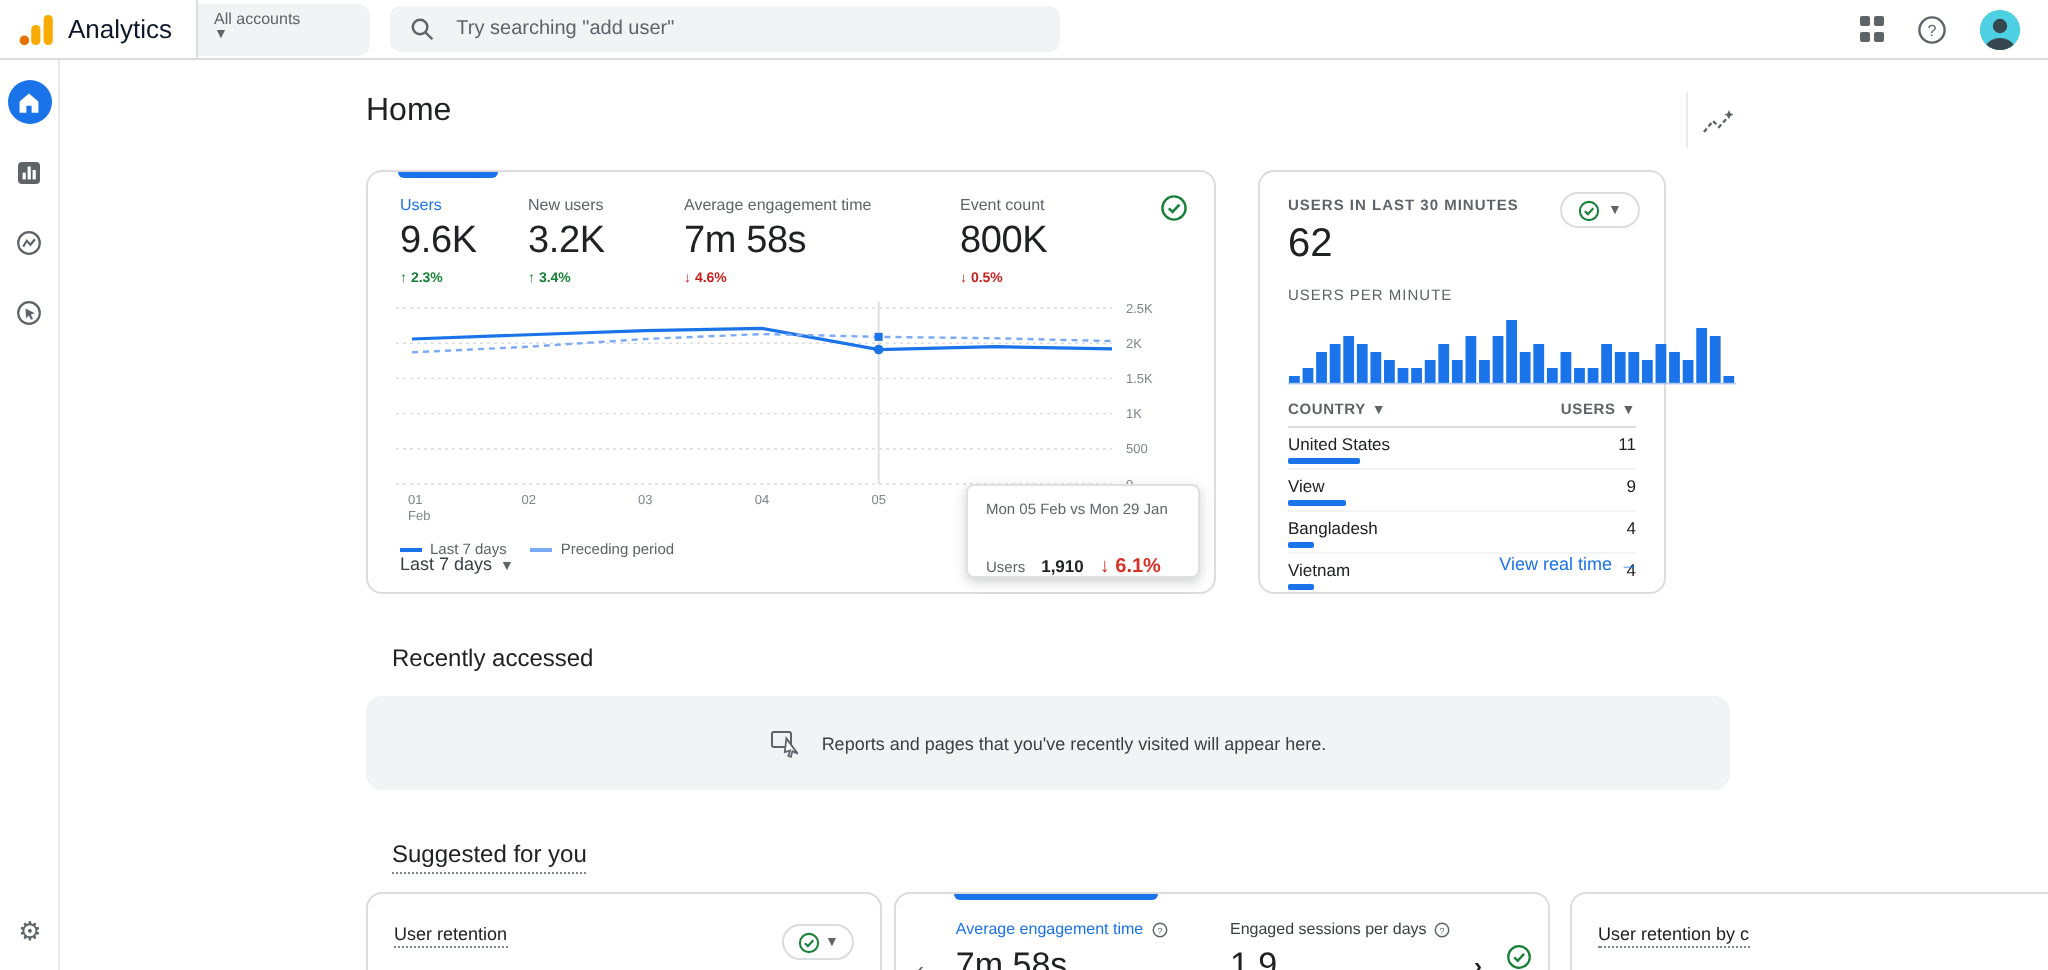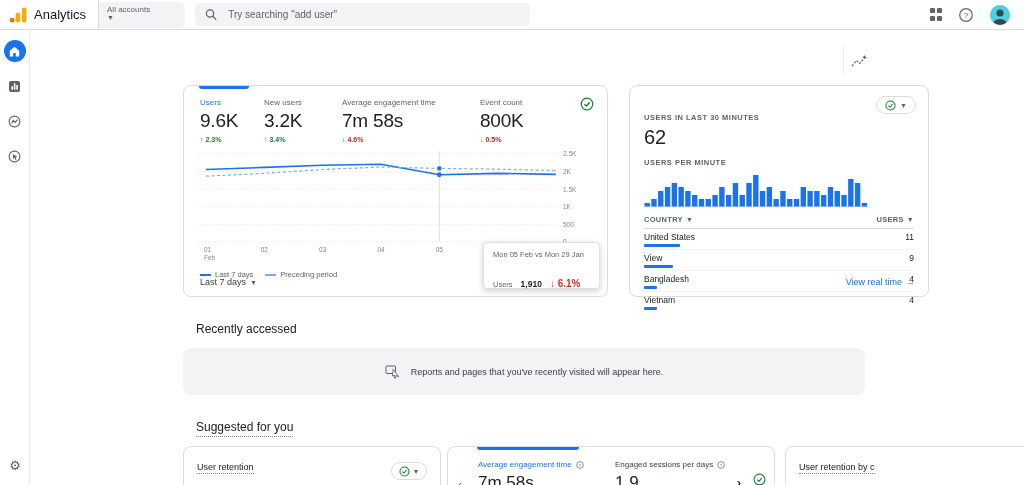--- a/index.html
+++ b/index.html
@@ -77,27 +77,27 @@
     border:1px solid #e0e0e0; border-radius:4px; box-shadow:0 2px 6px rgba(60,64,67,.25);
     padding:7px 9px; z-index:10; }
   .tt-title { font-size:7.5px; color:#5f6368; }
   .tt-row { display:flex; align-items:baseline; gap:8px; margin-top:8px; }
   .tt-metric { font-size:7.5px; color:#5f6368; }
   .tt-value { font-size:8.5px; font-weight:bold; color:#202124; }
   .tt-delta { font-size:10px; font-weight:bold;margin-top:11px; }
   .tt-delta.down { color:#d93025; } .tt-delta.down::before { content:"↓ "; }
 
   
-  .realtime-card { width:300px; height:212px; padding:27px 14px; }
+  .realtime-card { width:204px; height:212px; padding:12px 14px; }
   .rt-title { font-size:7.5px; font-weight:bold; letter-spacing:0.5px; color:#5f6368; }
   .rt-value { font-size:20px; color:#202124; margin-top:4px; }
   .rt-pill { position:absolute; top:10px; right:12px; width:40px; height:18px; border:1px solid #dadce0;
     border-radius:10px; display:flex; align-items:center; justify-content:center; gap:4px; cursor:pointer; }
   .rt-pill .caret { font-size:7px; color:#5f6368; }
-  .rt-sub { font-size:7.5px; font-weight:bold; letter-spacing:0.5px; color:#5f6368; margin-top:9px; }
+  .rt-sub { font-size:7.5px; font-weight:normal; letter-spacing:0.5px; color:#5f6368; margin-top:9px; }
   #minute-bars { margin-top:5px; display:block; }
   .rt-thead { display:flex; justify-content:space-between; margin-top:7px; padding-bottom:4px;
     border-bottom:1px solid #dadce0; font-size:7.5px; font-weight:bold; color:#5f6368; letter-spacing:0.3px; }
   .rt-thead .caret { font-size:7px; margin-left:3px; }
   .rt-th { cursor:pointer; }
   .rt-row { display:flex; justify-content:space-between; padding:3px 0 2px 0; border-bottom:1px solid #f1f3f4; }
   .rt-row:last-of-type { border-bottom:none; }
   .rt-country { font-size:8.5px; color:#202124; }
   .rt-bar { height:3px; background:#1a73e8; border-radius:1px; margin-top:2px; }
   .rt-users { font-size:8.5px; color:#202124; }
@@ -206,20 +206,21 @@
       <path d="M4.8 4.2 L9.4 6.6 L7.4 7.2 L8.5 9.4 L7.5 9.9 L6.4 7.8 L5 9.1 Z" fill="#5f6368"></path>
     </svg>
   </div>
   <div class="nav-bottom">
     <span>⚙</span>
   </div>
 </nav>
 
 <div class="main">
   <div class="page-header">
+    <div class="page-title">Home</div>
     <div class="hdr-divider"></div>
     <div class="insights-btn">
       <svg width="17" height="16" viewBox="0 0 17 16">
         <polyline points="1,12 5.5,6.5 8.5,9.5 14.5,2.8" fill="none" stroke="#5f6368" stroke-width="1.2" stroke-dasharray="2.2,1.4"></polyline>
         <path d="M13.5 1 l0.7 1.6 1.6 0.7 -1.6 0.7 -0.7 1.6 -0.7 -1.6 -1.6 -0.7 1.6 -0.7 Z" fill="#5f6368"></path>
       </svg>
     </div>
   </div>
 
   <div class="content">

